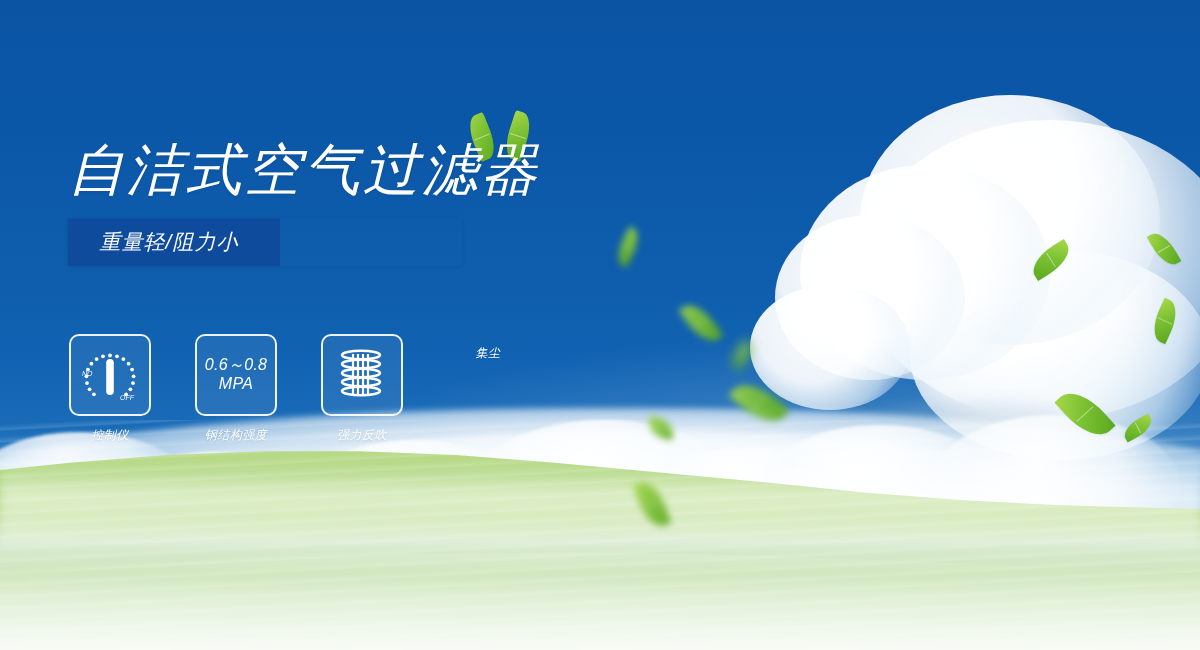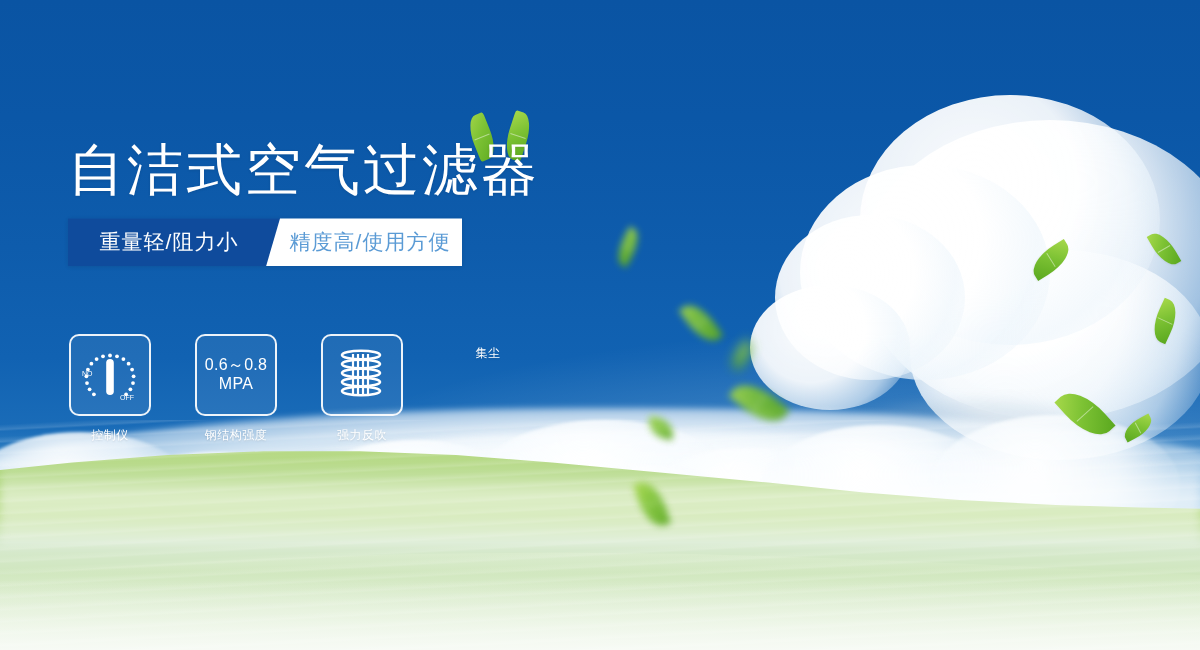--- a/index.html
+++ b/index.html
@@ -8,20 +8,21 @@
     overflow: hidden;
     font-family: "Liberation Sans", "DejaVu Sans", sans-serif;
   }
 
   #banner {
     position: relative;
     width: 1200px;
     height: 650px;
     overflow: hidden;
     background: #0b57a6;
+    font-style: italic;
   }
 
   
   .sky {
     position: absolute; inset: 0;
     background:
       linear-gradient(to bottom,
         #0a54a3 0%,
         #0b57a7 18%,
         #0e5cac 38%,
@@ -364,21 +365,20 @@
   <div class="leaf lf7"></div>
   <div class="leaf lf8"></div>
   <div class="leaf lf9"></div>
   <div class="leaf blur lf10"></div>
   <div class="leaf blur lf11"></div>
 
   <div class="content">
     <div class="title">自洁式空气过滤器</div>
     <div class="subbar">
       <div class="sub-left">重量轻/阻力小</div>
-      <div class="sub-right">精度高/使用方便</div>
     </div>
   </div>
 
   <div class="features">
 
     <div class="feature">
       <div class="f-box">
         <svg width="62" height="60" viewBox="0 0 62 60" aria-hidden="true">
           <g fill="#ffffff">
             <circle cx="31" cy="10.5" r="1.9"></circle>

